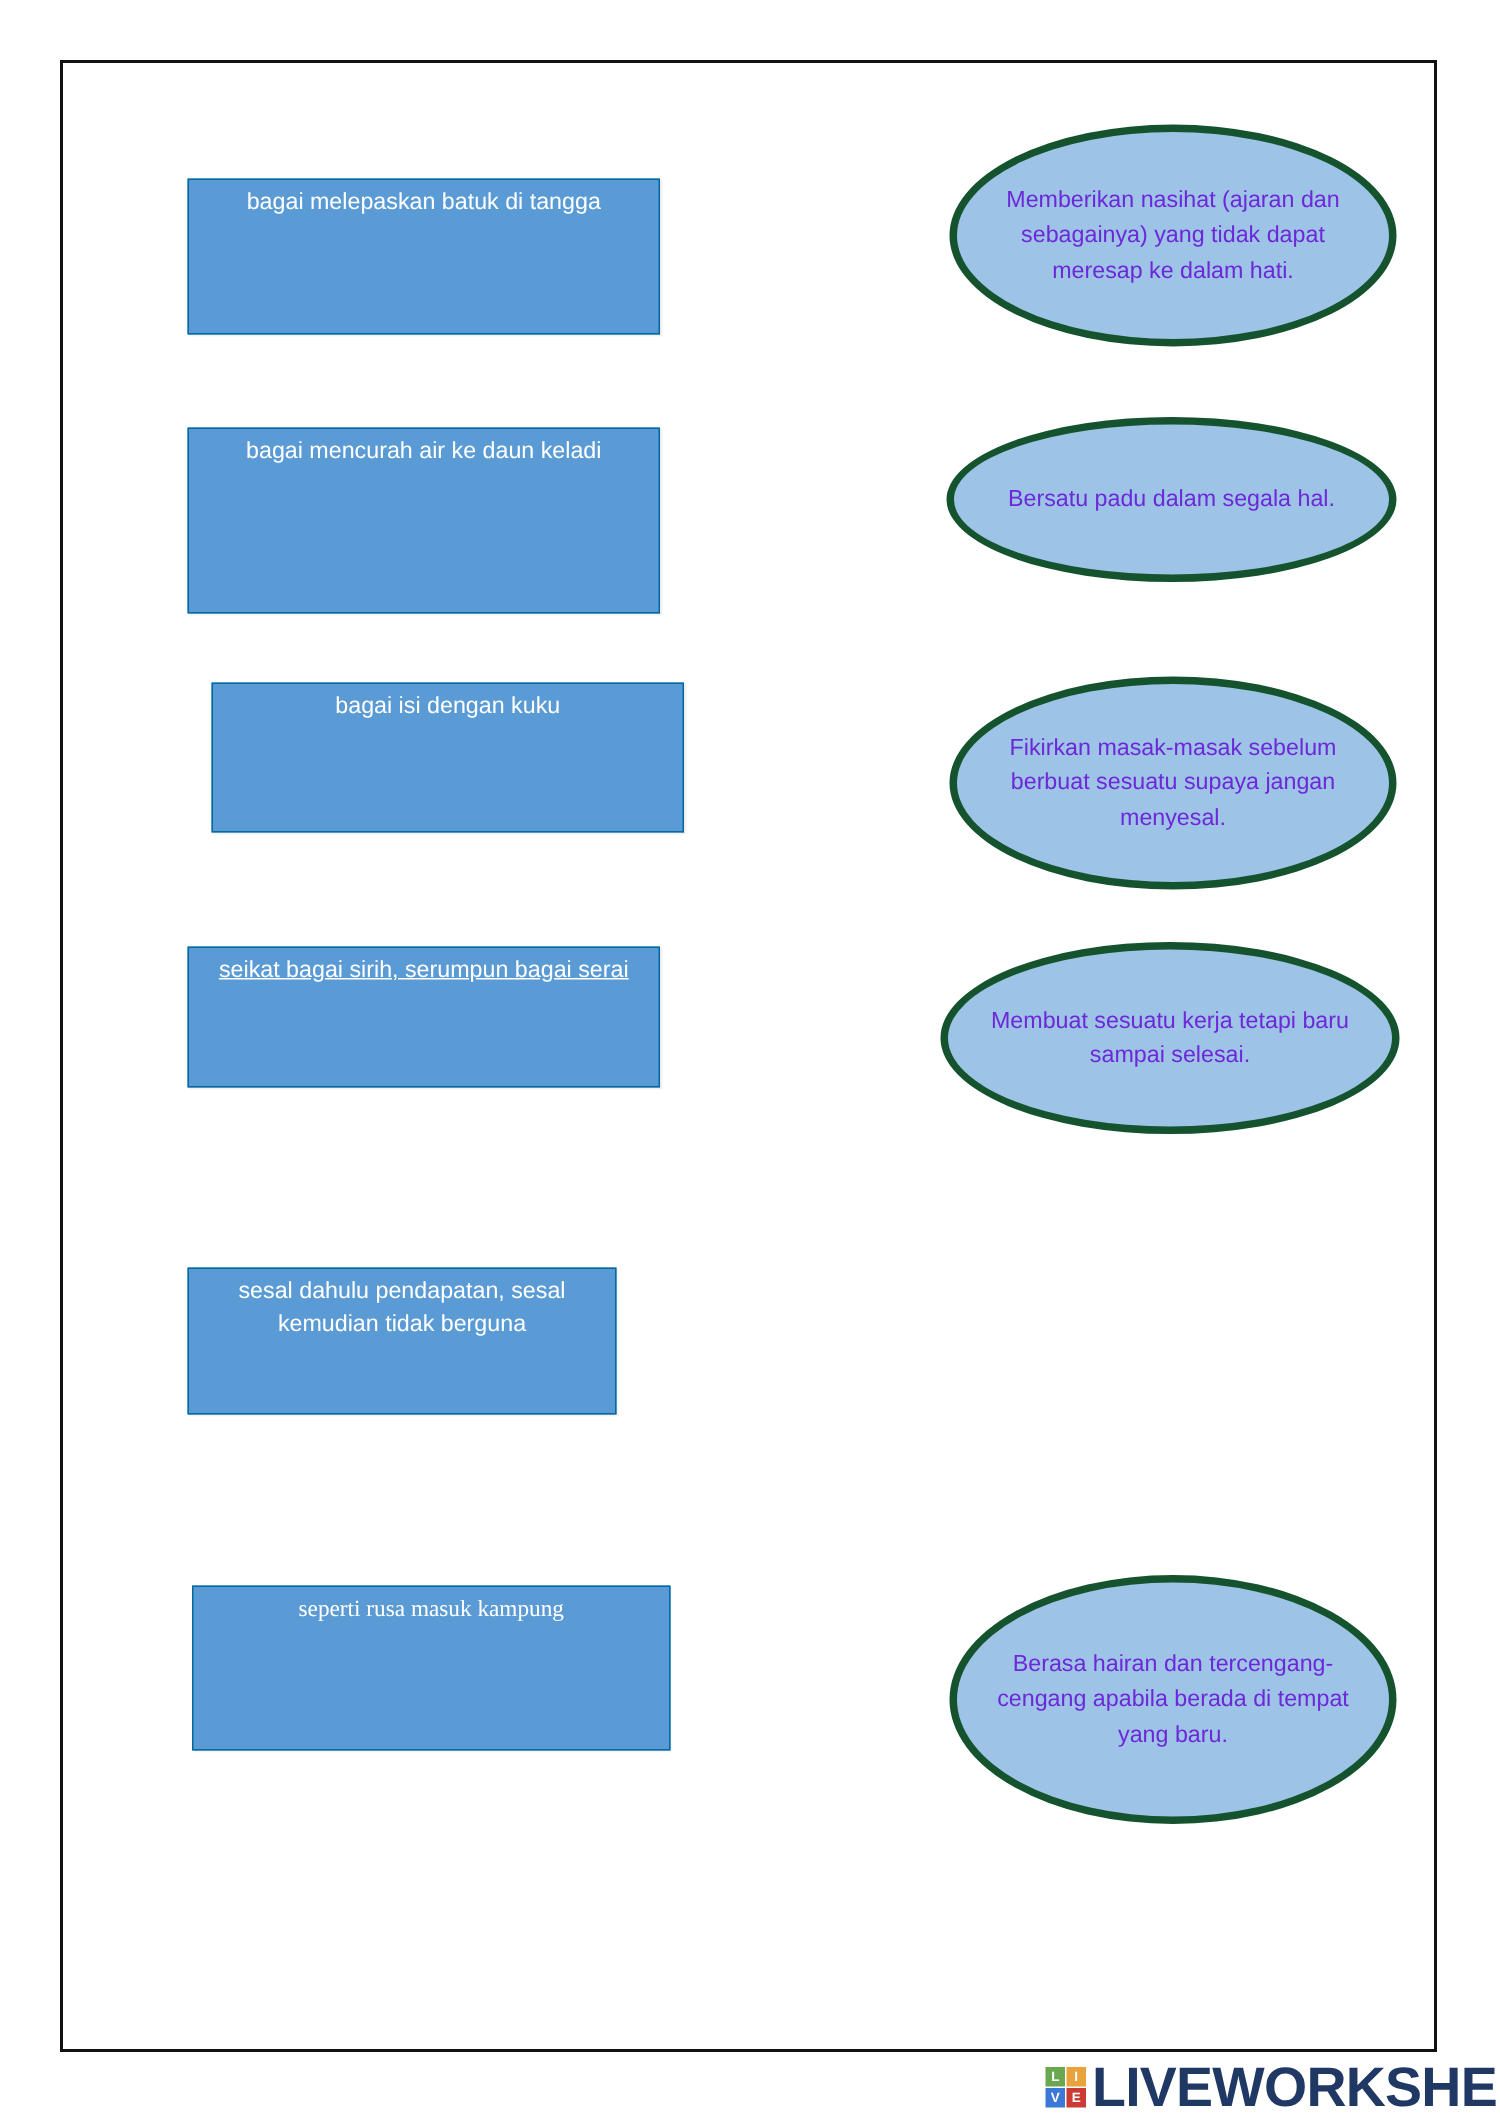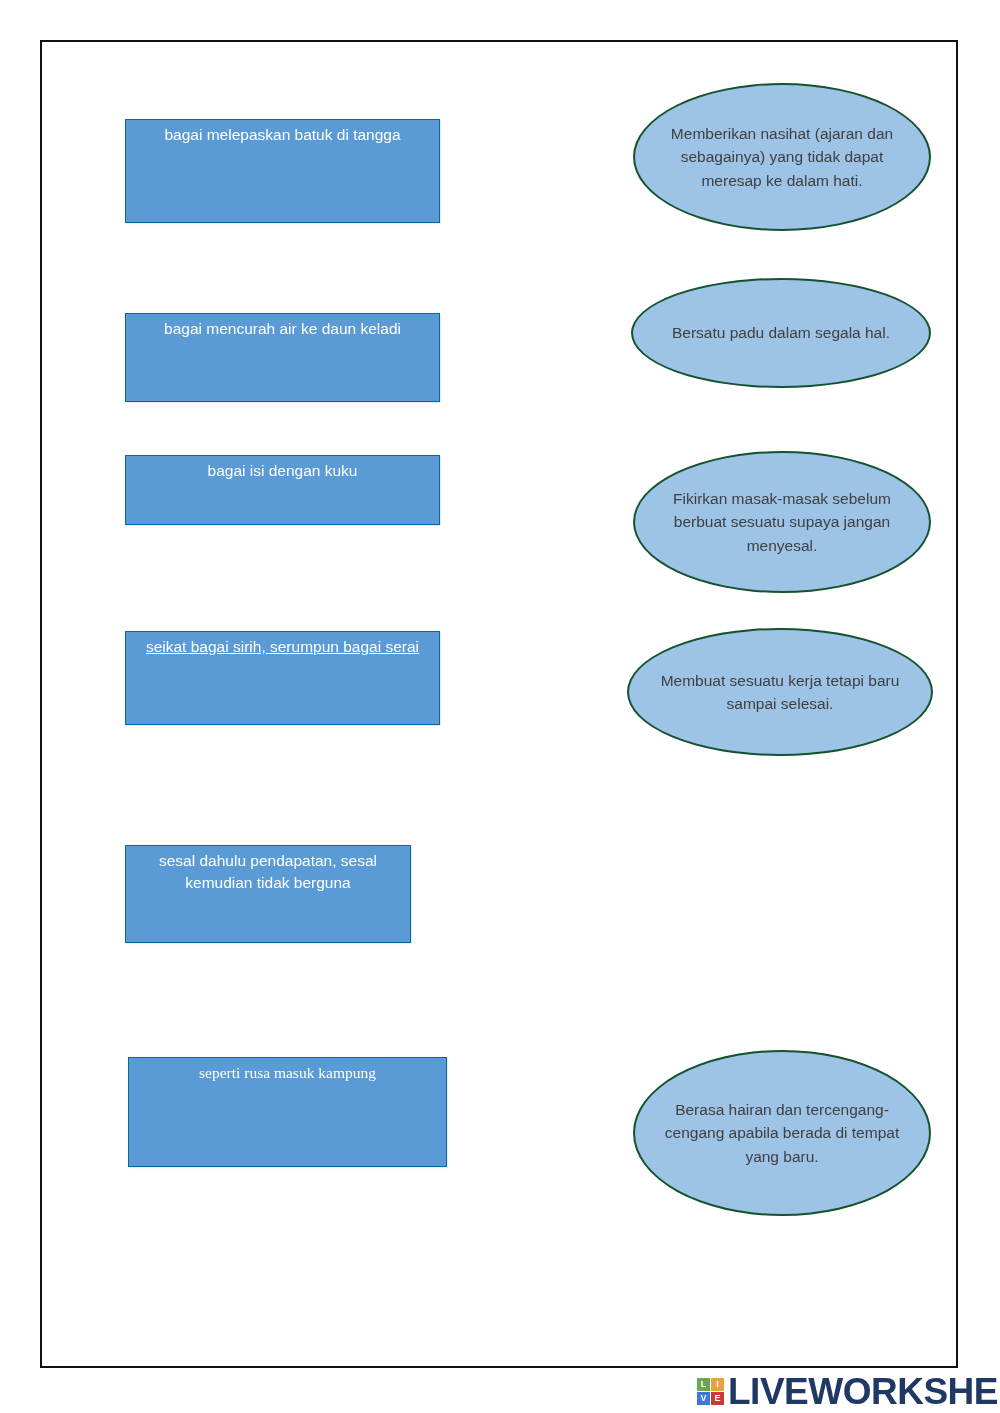--- a/index.html
+++ b/index.html
@@ -39,24 +39,24 @@
     display: flex;
     justify-content: center;
     padding: 4px 16px;
     box-shadow: 1px 1px 1px rgba(0,0,0,0.08);
   }
 
   
   .meaning-oval {
     position: absolute;
     background: #9DC3E6;
-    border: 2px solid #14532d;
+    border: 5px solid #14532d;
     border-radius: 50%;
     box-sizing: border-box;
-    color: #404040;
+    color: #6d28d9;
     font-size: 15.5px;
     line-height: 1.5;
     text-align: center;
     display: flex;
     align-items: center;
     justify-content: center;
     padding: 10px 26px;
   }
   .meaning-oval span {
     display: block;
@@ -107,25 +107,25 @@
 </style>
 </head>
 <body>
 
 <div id="worksheet-page">
 
   <div class="phrase-box" style="left:83px; top:77px; width:315px; height:104px;">
     <span>bagai melepaskan batuk di tangga</span>
   </div>
 
-  <div class="phrase-box" style="left:83px; top:243px; width:315px; height:89px;margin-top:28px;">
+  <div class="phrase-box" style="left:83px; top:243px; width:315px; height:124px;">
     <span>bagai mencurah air ke daun keladi</span>
   </div>
 
-  <div class="phrase-box" style="left:83px; top:413px; width:315px; height:70px;">
+  <div class="phrase-box" style="left:99px; top:413px; width:315px; height:100px;">
     <span>bagai isi dengan kuku</span>
   </div>
 
   <div class="phrase-box" style="left:83px; top:589px; width:315px; height:94px;text-decoration:underline;">
     <span>seikat bagai sirih, serumpun bagai serai</span>
   </div>
 
   <div class="phrase-box" style="left:83px; top:803px; width:286px; height:98px;">
     <span>sesal dahulu pendapatan, sesal kemudian tidak berguna</span>
   </div>

